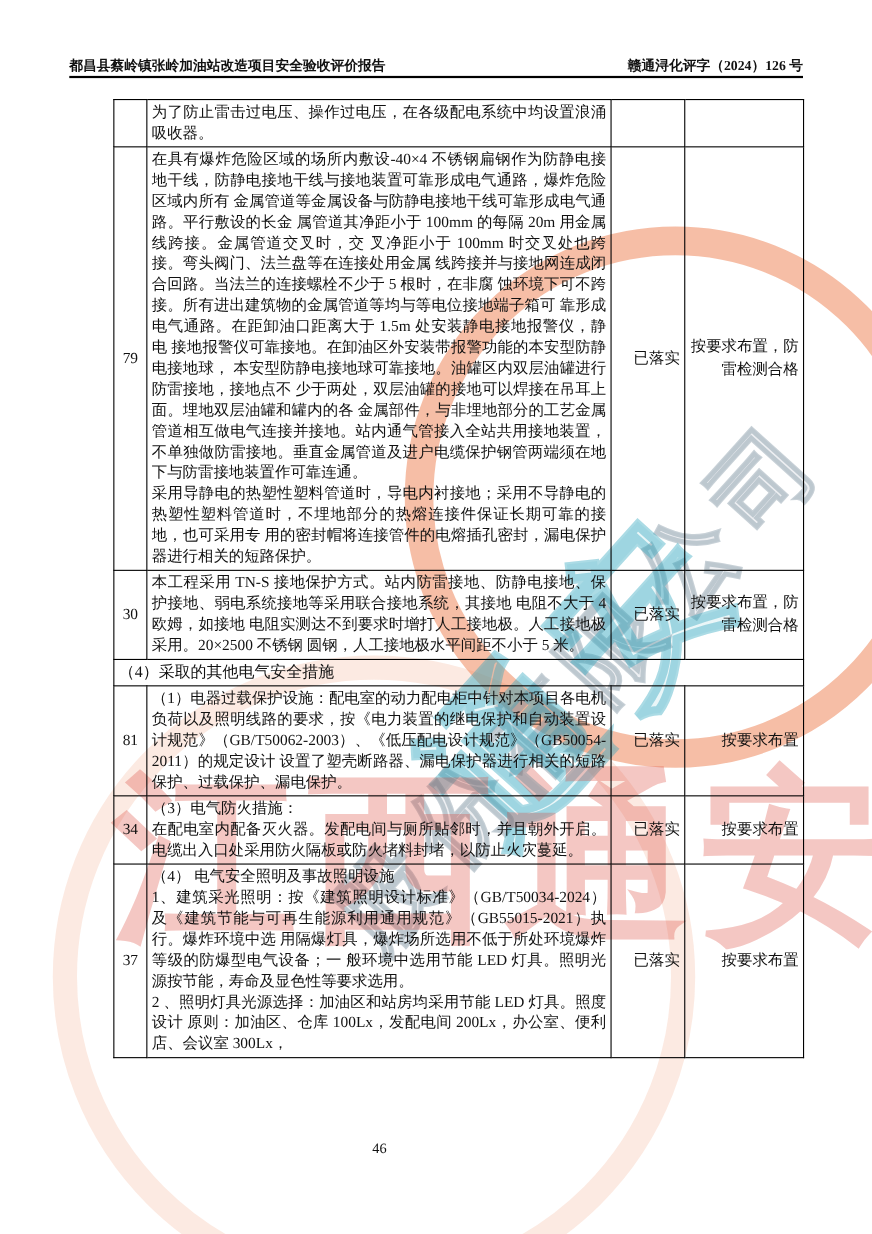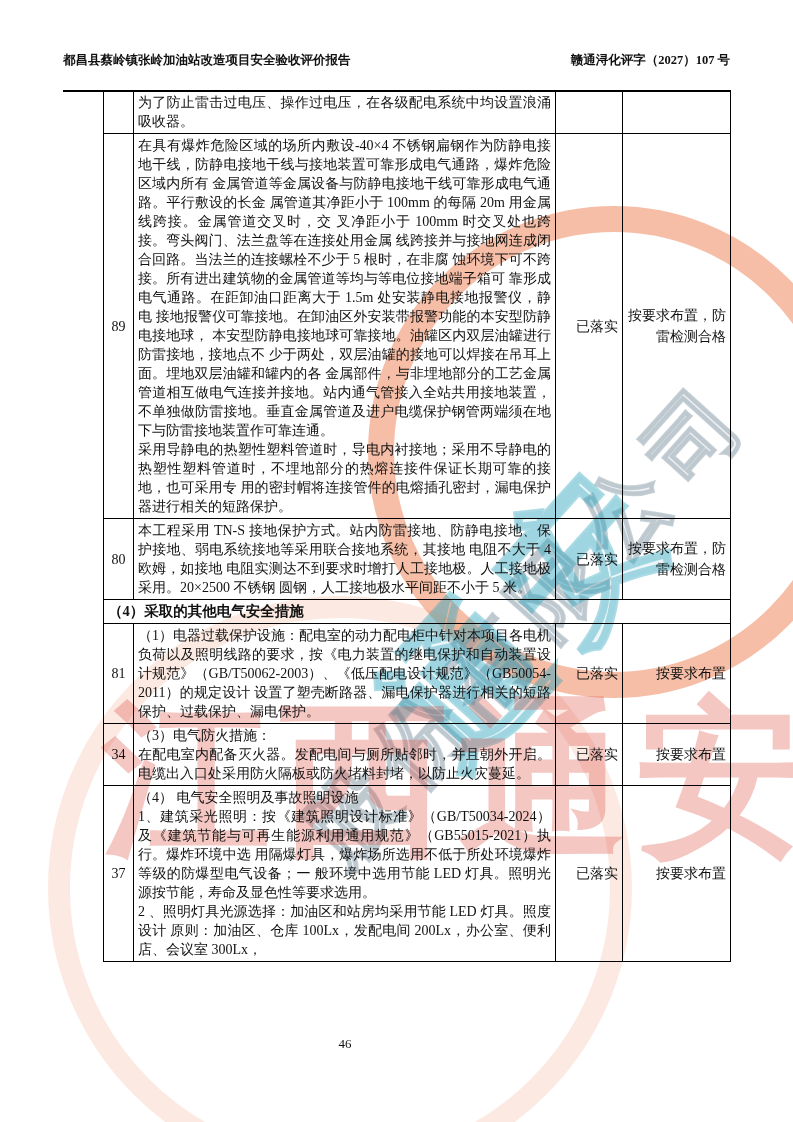--- a/index.html
+++ b/index.html
@@ -40,37 +40,37 @@
     transform:rotate(-48deg);transform-origin:left center;
     color:rgba(45,165,190,0.10);
     -webkit-text-stroke:4px rgba(45,165,190,0.40);
   }
   
   .content{position:relative;z-index:1;}
   .hdr{
     position:absolute;left:63px;top:52px;width:667px;
     display:flex;justify-content:space-between;align-items:flex-end;
     font-weight:bold;font-size:12.5px;
-    padding-bottom:21px;border-bottom:2px solid #000;
+    padding-bottom:0;border-bottom:2px solid #000;
   }
   table.eval{
     position:absolute;left:103px;top:90px;width:627px;
     border-collapse:collapse;table-layout:fixed;
     font-size:14px;line-height:19px;
   }
   table.eval td{
     border:1px solid #000;
     padding:2px 4px;vertical-align:middle;
     word-break:break-all;
   }
   td.c-no{text-align:center;}
   td.c-content{text-align:justify;padding:3px 6px;}
   td.c-status{text-align:right;}
   td.c-remark{text-align:right;line-height:21px;}
-  td.section-cell{font-weight:bold;padding:5px 6px;font-size:14.5px;}
+  td.section-cell{font-weight:normal;padding:5px 6px;font-size:14.5px;}
   .para{margin:0;}
   .pgnum{
     position:absolute;left:0;top:1036px;width:690px;
     text-align:center;font-size:13px;
   }
 </style>
 </head>
 <body>
 
 <div class="page">
@@ -79,50 +79,50 @@
     <div class="wm-ring2"></div>
     <div class="wm-ring1"></div>
     <div class="wm-company">股份有限公司</div>
     <div class="wm-logo">通安</div>
     <div class="wm-red">江西通安</div>
   </div>
 
   <div class="content">
     <div class="hdr">
       <span>都昌县蔡岭镇张岭加油站改造项目安全验收评价报告</span>
-      <span>赣通浔化评字（2027）107 号</span>
+      <span>赣通浔化评字（2024）126 号</span>
     </div>
 
     <table class="eval">
       <colgroup>
         <col style="width:30px">
         <col style="width:422px">
         <col style="width:67px">
         <col style="width:108px">
       </colgroup>
       <tbody>
           <tr>
             <td class="c-no"></td>
             <td class="c-content">
               <div class="para">为了防止雷击过电压、操作过电压，在各级配电系统中均设置浪涌吸收器。</div>
             </td>
             <td class="c-status"></td>
             <td class="c-remark"></td>
           </tr>
           <tr>
-            <td class="c-no">89</td>
+            <td class="c-no">79</td>
             <td class="c-content">
               <div class="para">在具有爆炸危险区域的场所内敷设-40×4 不锈钢扁钢作为防静电接地干线，防静电接地干线与接地装置可靠形成电气通路，爆炸危险区域内所有 金属管道等金属设备与防静电接地干线可靠形成电气通路。平行敷设的长金 属管道其净距小于 100mm 的每隔 20m 用金属线跨接。金属管道交叉时，交 叉净距小于 100mm 时交叉处也跨接。弯头阀门、法兰盘等在连接处用金属 线跨接并与接地网连成闭合回路。当法兰的连接螺栓不少于 5 根时，在非腐 蚀环境下可不跨接。所有进出建筑物的金属管道等均与等电位接地端子箱可 靠形成电气通路。在距卸油口距离大于 1.5m 处安装静电接地报警仪，静电 接地报警仪可靠接地。在卸油区外安装带报警功能的本安型防静电接地球， 本安型防静电接地球可靠接地。油罐区内双层油罐进行防雷接地，接地点不 少于两处，双层油罐的接地可以焊接在吊耳上面。埋地双层油罐和罐内的各 金属部件，与非埋地部分的工艺金属管道相互做电气连接并接地。站内通气管接入全站共用接地装置，不单独做防雷接地。垂直金属管道及进户电缆保护钢管两端须在地下与防雷接地装置作可靠连通。</div>
               <div class="para">采用导静电的热塑性塑料管道时，导电内衬接地；采用不导静电的热塑性塑料管道时，不埋地部分的热熔连接件保证长期可靠的接地，也可采用专 用的密封帽将连接管件的电熔插孔密封，漏电保护器进行相关的短路保护。</div>
             </td>
             <td class="c-status">已落实</td>
             <td class="c-remark">按要求布置，防雷检测合格</td>
           </tr>
           <tr>
-            <td class="c-no">80</td>
+            <td class="c-no">30</td>
             <td class="c-content">
               <div class="para">本工程采用 TN-S 接地保护方式。站内防雷接地、防静电接地、保护接地、弱电系统接地等采用联合接地系统，其接地 电阻不大于 4 欧姆，如接地 电阻实测达不到要求时增打人工接地极。人工接地极采用。20×2500 不锈钢 圆钢，人工接地极水平间距不小于 5 米。</div>
             </td>
             <td class="c-status">已落实</td>
             <td class="c-remark">按要求布置，防雷检测合格</td>
           </tr>
           <tr>
             <td colspan="4" class="section-cell">（4）采取的其他电气安全措施</td>
           </tr>
           <tr>

